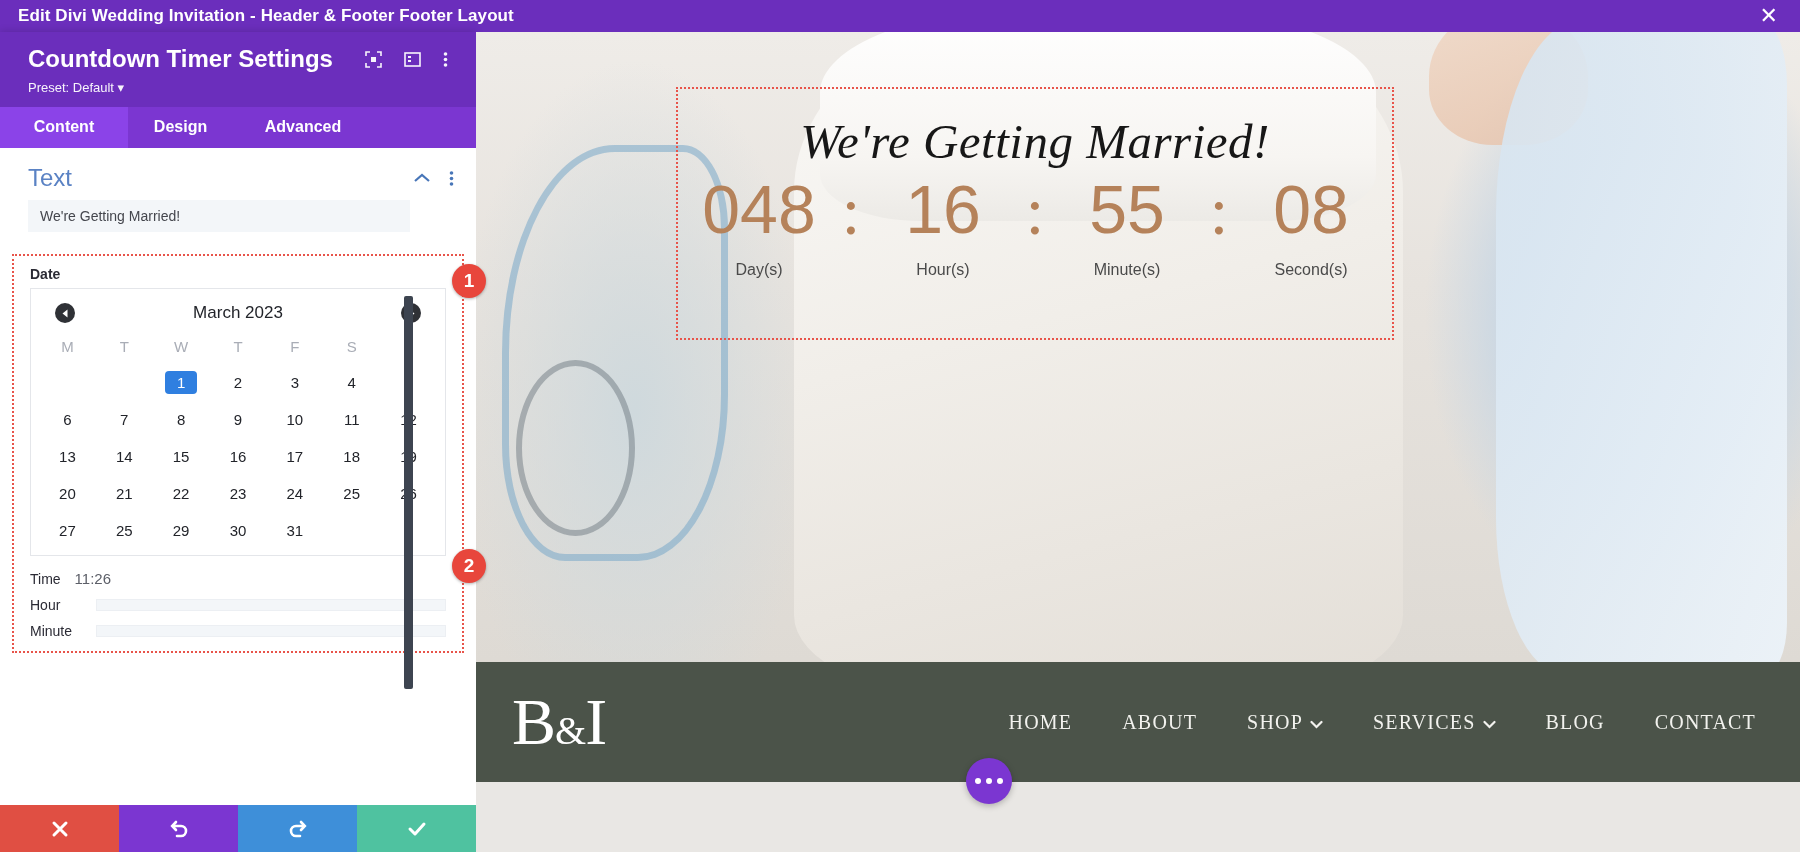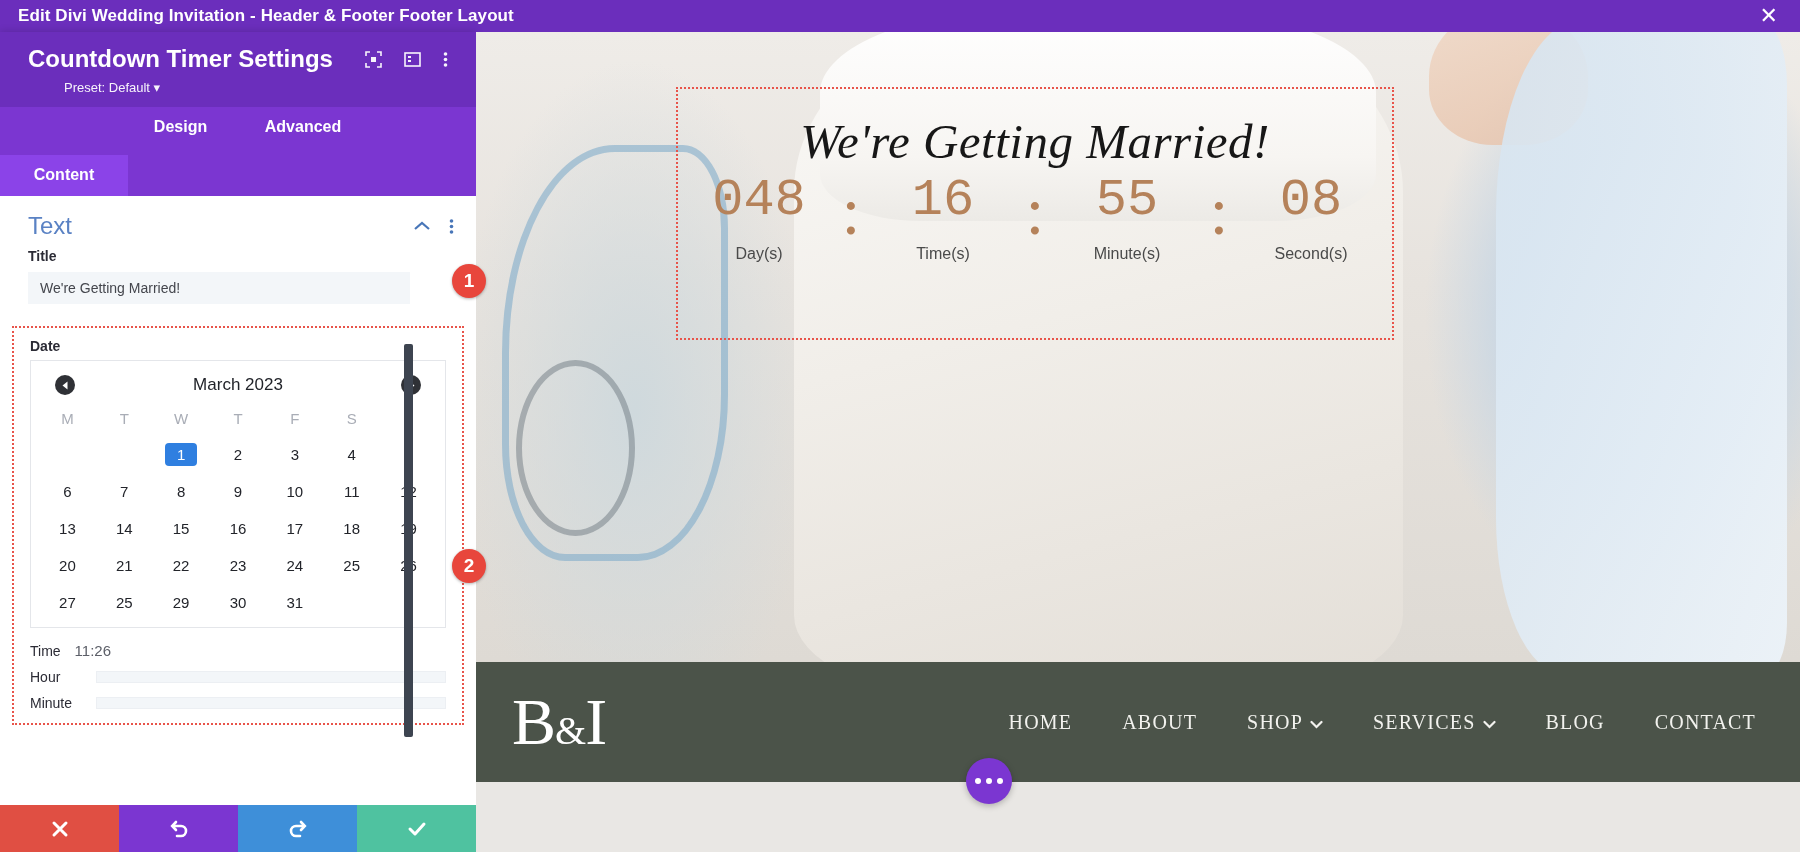--- a/index.html
+++ b/index.html
@@ -30,31 +30,31 @@
     background: #fff; display: flex; flex-direction: column;
     box-shadow: 0 0 8px rgba(0,0,0,.18);
   }
   .panel-header {
     background: #6B2EBC; color: #fff; padding: 13px 22px 12px 28px;
   }
   .panel-title-row { display: flex; align-items: center; }
   .panel-title { font-size: 24px; font-weight: bold; }
   .panel-header-icons { display: flex; align-items: center; gap: 22px; margin-left: 32px; }
   .hdr-icon { cursor: pointer; opacity: .95; display: flex; align-items: center; }
-  .preset-row { font-size: 13px; margin-top: 7px; opacity: .95; cursor: pointer; margin-left: 36px; }
+  .preset-row { font-size: 13px; margin-top: 7px; opacity: .95; cursor: pointer; }
 
   .tabs { display: flex; background: #7B36D1; }
   .tab {
     padding: 11px 0 12px; font-size: 16px; font-weight: bold; color: #fff;
     text-align: center; cursor: pointer;
   }
   .tab.w1 { width: 128px; }
   .tab.w2 { width: 105px; }
   .tab.w3 { width: 140px; }
-  .tab.active { background: #8B43E8; margin-top: 48px; }
+  .tab.active { background: #8B43E8; }
 
   .panel-body { position: relative; flex: 1; overflow: hidden; background: #fff; }
 
   .section-head {
     display: flex; align-items: center; justify-content: space-between;
     padding: 16px 22px 8px 28px;
   }
   .section-title { font-size: 24px; color: #5A82C4; font-weight: 400; }
   .section-icons { display: flex; align-items: center; gap: 18px; }
 
@@ -169,22 +169,22 @@
   .timer-title {
     font-family: "Liberation Serif", serif; font-style: italic;
     font-size: 49px; color: #171717; margin-top: 24px; letter-spacing: .5px;
   }
   .timer-digits {
     display: flex; align-items: flex-start; justify-content: center;
     width: 100%; margin-top: 4px;
   }
   .seg { display: flex; flex-direction: column; align-items: center; width: 150px; }
   .seg-num {
-    font-family: Liberation Mono, monospace;
-    font-size: 52px; color: #b5825a; line-height: 1.05;
+    font-family: Liberation Sans, sans-serif;
+    font-size: 68px; color: #b5825a; line-height: 1.05;
   }
   .seg-lbl { font-size: 16px; color: #4a4a4a; margin-top: 16px; }
   .sep {
     font-family: "Liberation Serif", serif;
     font-size: 68px; color: #b5825a; line-height: 1.1; padding: 0 2px; width: 34px;
     text-align: center;
   }
 
   .footer {
     position: absolute; left: 0; top: 630px; width: 1324px; height: 120px;
@@ -280,21 +280,20 @@
             <svg width="5" height="17" viewBox="0 0 5 17">
               <circle cx="2.5" cy="3" r="1.8" fill="#3f6fb5"></circle>
               <circle cx="2.5" cy="8.5" r="1.8" fill="#3f6fb5"></circle>
               <circle cx="2.5" cy="14" r="1.8" fill="#3f6fb5"></circle>
             </svg>
           </span>
         </div>
       </div>
 
       <div class="field">
-        <div class="field-label">Title</div>
         <input class="text-input" type="text" value="We're Getting Married!" style="">
       </div>
 
       <div class="date-group">
         <div class="date-label">Date</div>
 
         <div class="calendar">
           <div class="cal-nav">
             <div class="cal-arrow">
               <svg width="9" height="9" viewBox="0 0 9 9">
@@ -413,21 +412,21 @@
     <div class="timer-box">
       <div class="timer-title">We're Getting Married!</div>
       <div class="timer-digits" id="timer-digits">
           <div class="seg">
             <div class="seg-num" style="color: rgb(181, 130, 90);">048</div>
             <div class="seg-lbl">Day(s)</div>
           </div>
           <div class="sep">:</div>
           <div class="seg">
             <div class="seg-num" style="color: rgb(181, 130, 90);">16</div>
-            <div class="seg-lbl">Time(s)</div>
+            <div class="seg-lbl">Hour(s)</div>
           </div>
           <div class="sep">:</div>
           <div class="seg">
             <div class="seg-num" style="color: rgb(181, 130, 90);">55</div>
             <div class="seg-lbl">Minute(s)</div>
           </div>
           <div class="sep">:</div>
           <div class="seg">
             <div class="seg-num" style="color: rgb(181, 130, 90);">08</div>
             <div class="seg-lbl">Second(s)</div>

